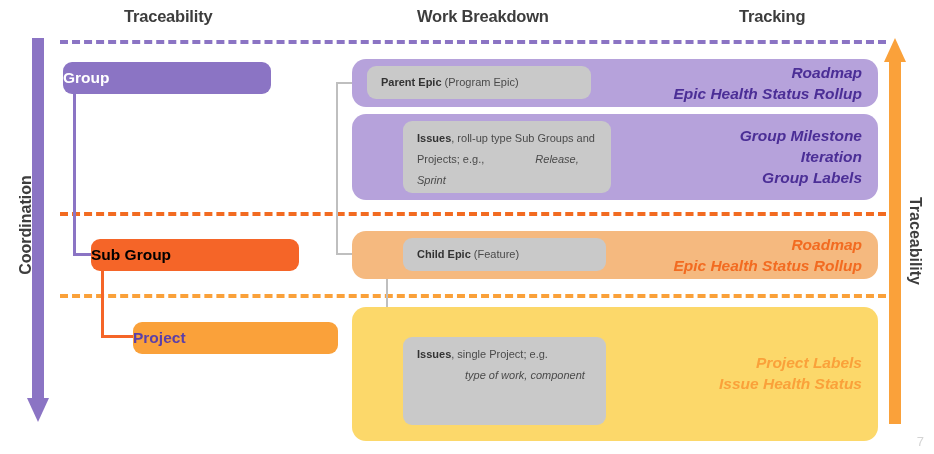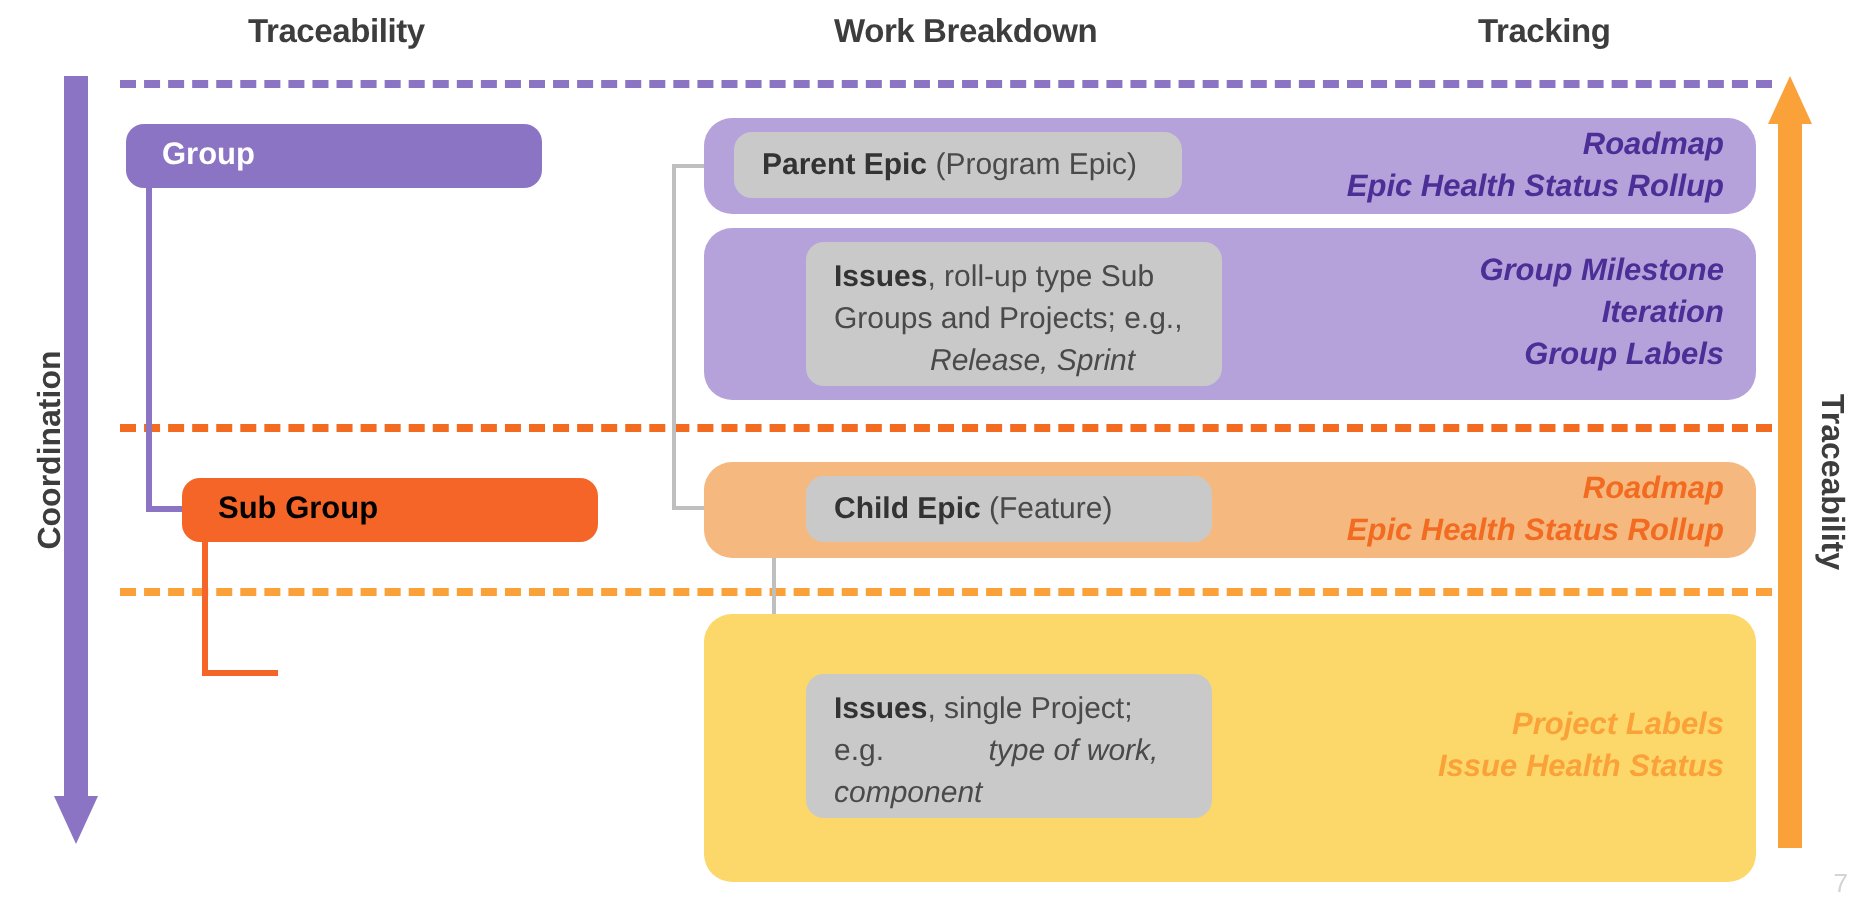--- a/index.html
+++ b/index.html
@@ -96,21 +96,20 @@
   #dash-bottom { top: 294px; border-top-color: #FAA13A; }
 
   
   .pill {
     position: absolute;
     border-radius: 9px;
     display: flex;
     align-items: center;
     font-size: 15.5px;
     font-weight: bold;
-    padding-left: 18px;
     box-sizing: border-box;
   }
   #pill-group     { left: 63px;  top: 62px;  width: 208px; height: 32px;
                     background: #8B74C4; color: #ffffff; }
   #pill-subgroup  { left: 91px;  top: 239px; width: 208px; height: 32px;
                     background: #F56528; color: #000000; }
   #pill-project   { left: 133px; top: 322px; width: 205px; height: 32px;
                     background: #FAA13A; color: #5B3FA8; }
 
   
@@ -143,32 +142,32 @@
   #band-project     { left: 352px; top: 307px; width: 526px; height: 134px;
                       background: #FCD86A; }
 
   
   .chip {
     position: absolute;
     background: #C9C9C9;
     border-radius: 9px;
     box-sizing: border-box;
     padding: 7px 14px 7px 14px;
-    font-size: 15px;
+    font-size: 11px;
     line-height: 21px;
     color: #4a4a4a;
   }
   .chip b { color: #333333; font-weight: bold; }
   .chip i { font-style: italic; margin-left: 48px; }
   #chip-parent-epic  { left: 367px; top: 66px;  width: 224px; height: 33px;
                        display: flex; align-items: center; }
   #chip-group-issues { left: 403px; top: 121px; width: 208px; height: 72px; }
   #chip-child-epic   { left: 403px; top: 238px; width: 203px; height: 33px;
                        display: flex; align-items: center; }
-  #chip-project-issues { left: 403px; top: 337px; width: 203px; height: 72px; }
+  #chip-project-issues { left: 403px; top: 337px; width: 203px; height: 88px; }
 
   
   .track {
     position: absolute;
     text-align: right;
     font-size: 15.5px;
     font-weight: bold;
     line-height: 21px;
     white-space: pre-line;
     font-style: italic;
@@ -220,20 +219,21 @@
   <div class="dashed" id="dash-mid"></div>
   <div class="dashed" id="dash-bottom"></div>
 
   <div class="connector" id="org-conn-purple-v"></div>
   <div class="connector" id="org-conn-purple-h"></div>
   <div class="connector" id="org-conn-orange-v"></div>
   <div class="connector" id="org-conn-orange-h"></div>
 
   <div class="pill" id="pill-group">Group</div>
   <div class="pill" id="pill-subgroup">Sub Group</div>
+  <div class="pill" id="pill-project">Project</div>
 
   <div class="gconn" id="gconn-a-h"></div>
   <div class="gconn" id="gconn-a-v"></div>
   <div class="gconn" id="gconn-a-h2"></div>
   <div class="gconn" id="gconn-b-v"></div>
   <div class="gconn" id="gconn-b-h"></div>
 
   <div class="band" id="band-parent-epic"></div>
   <div class="chip" id="chip-parent-epic">
     <span><b>Parent Epic</b><span> (Program Epic)</span></span>

